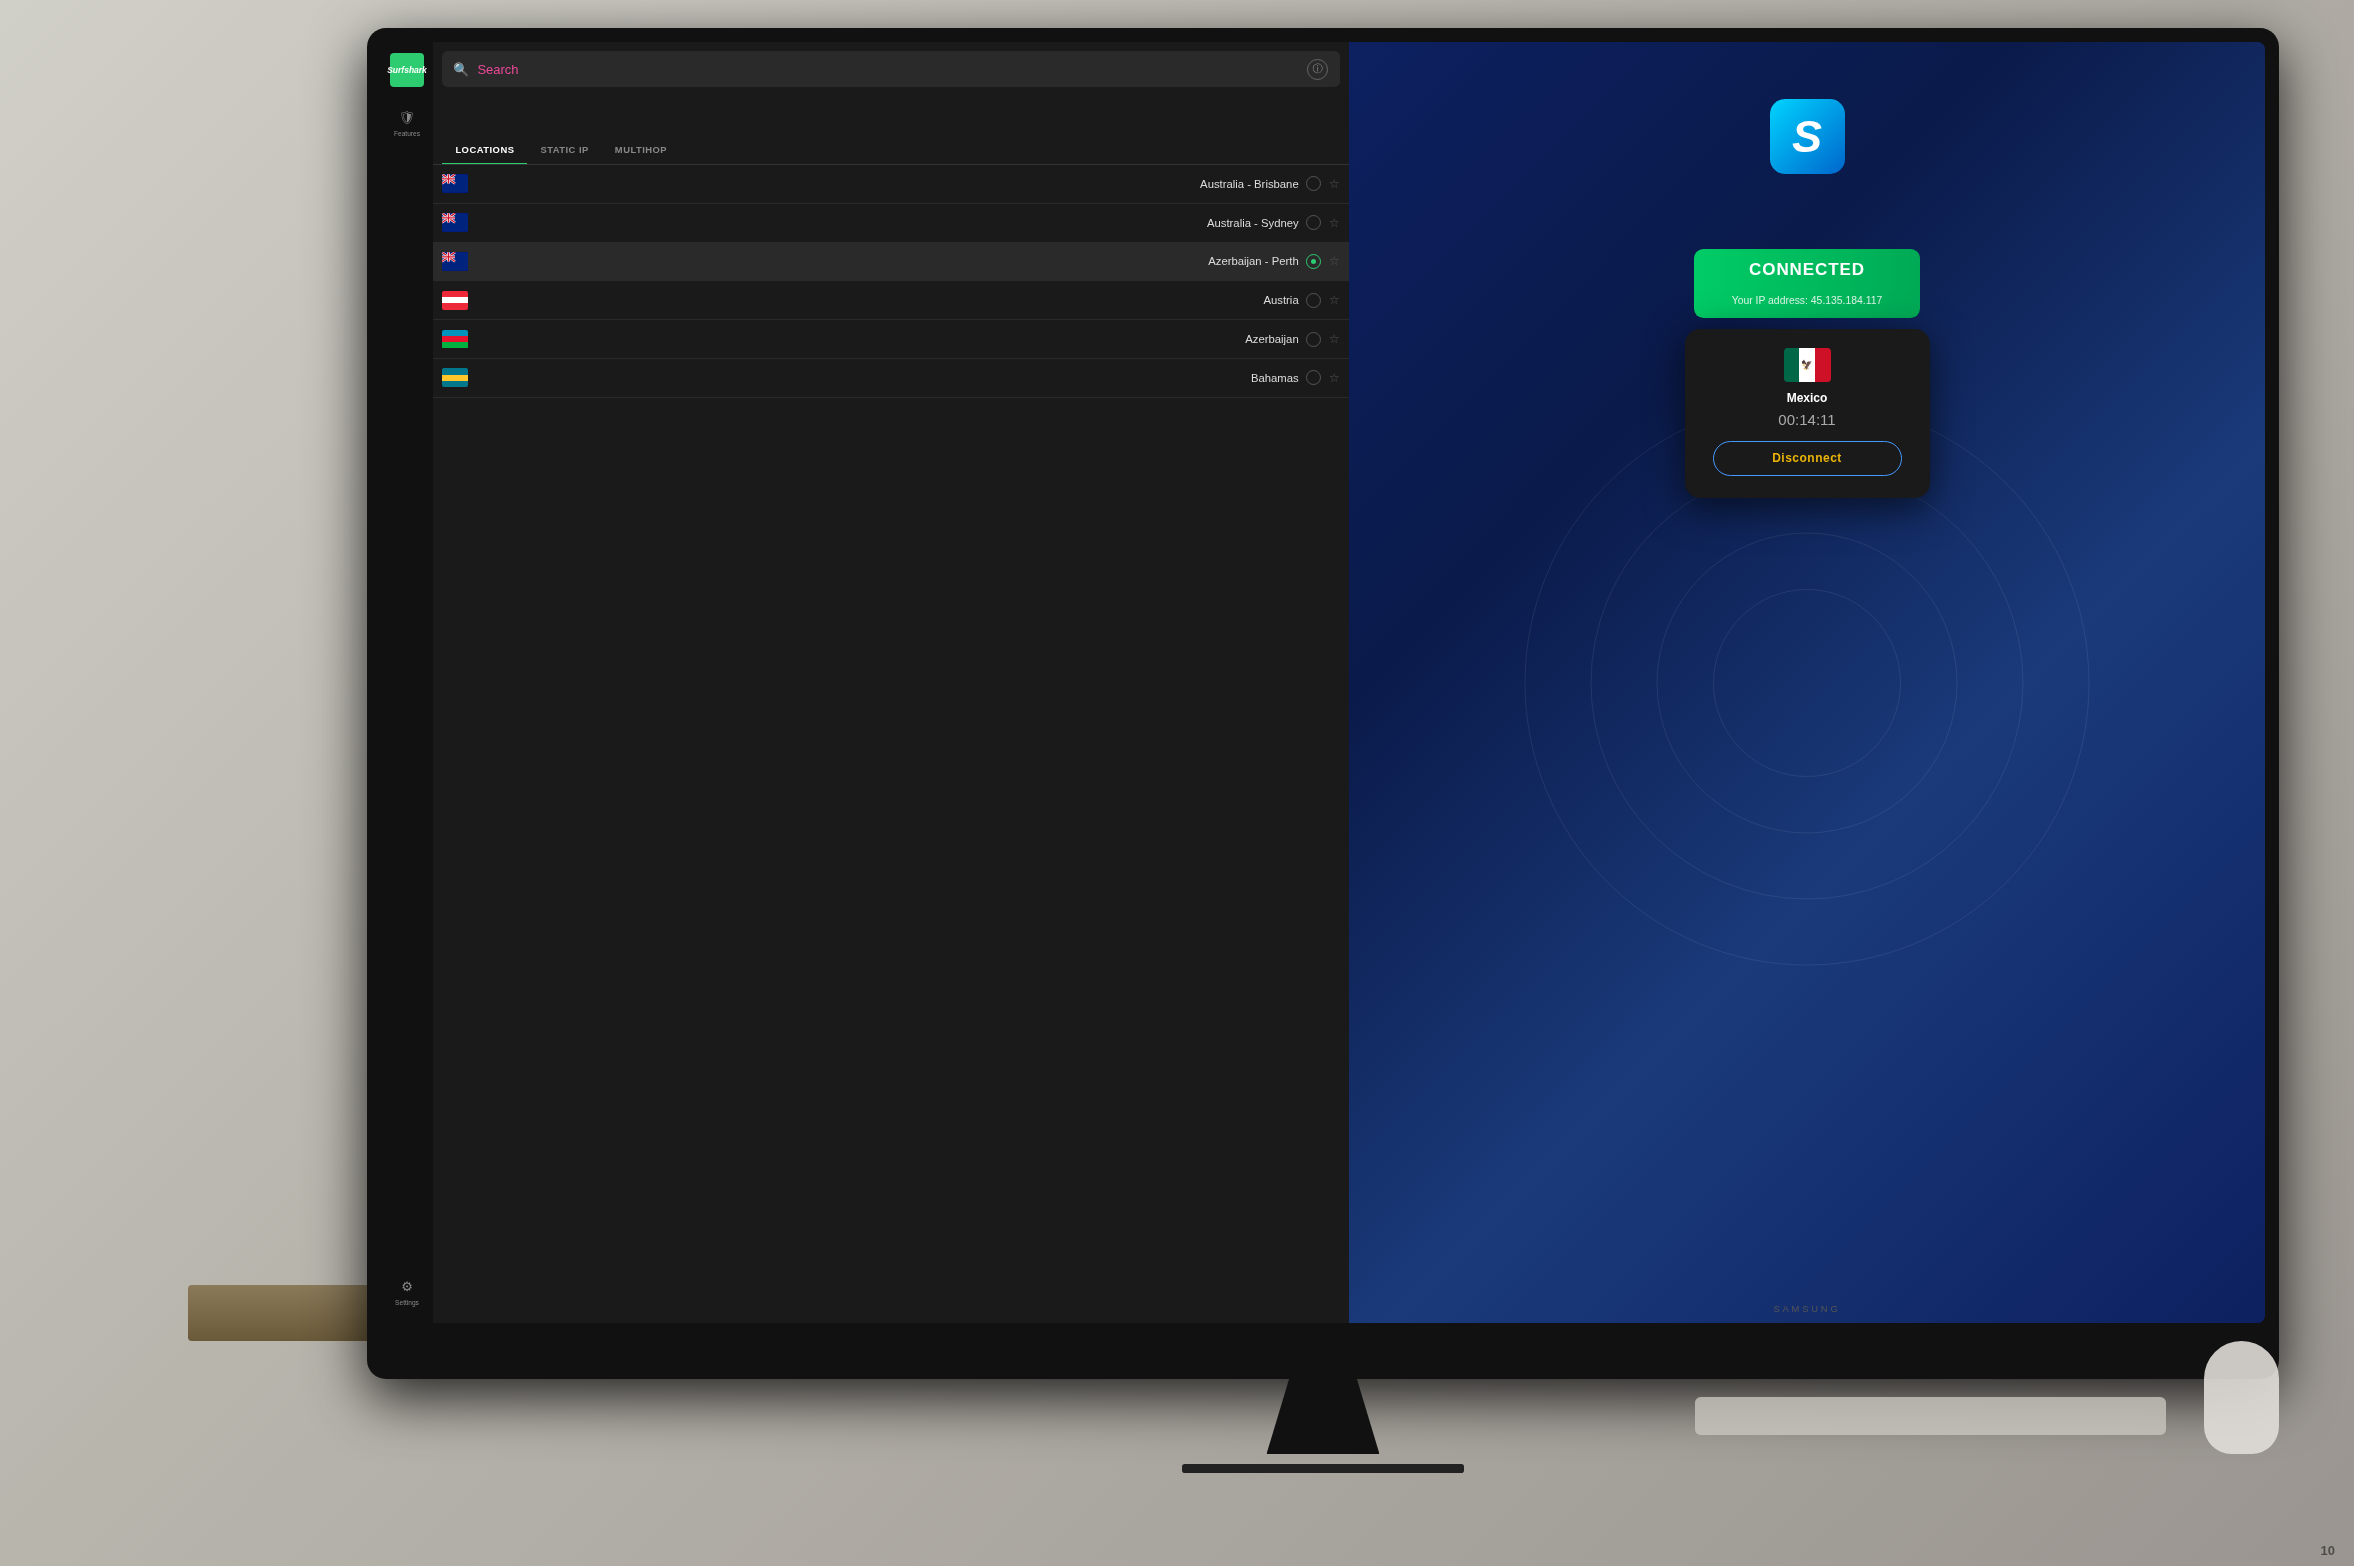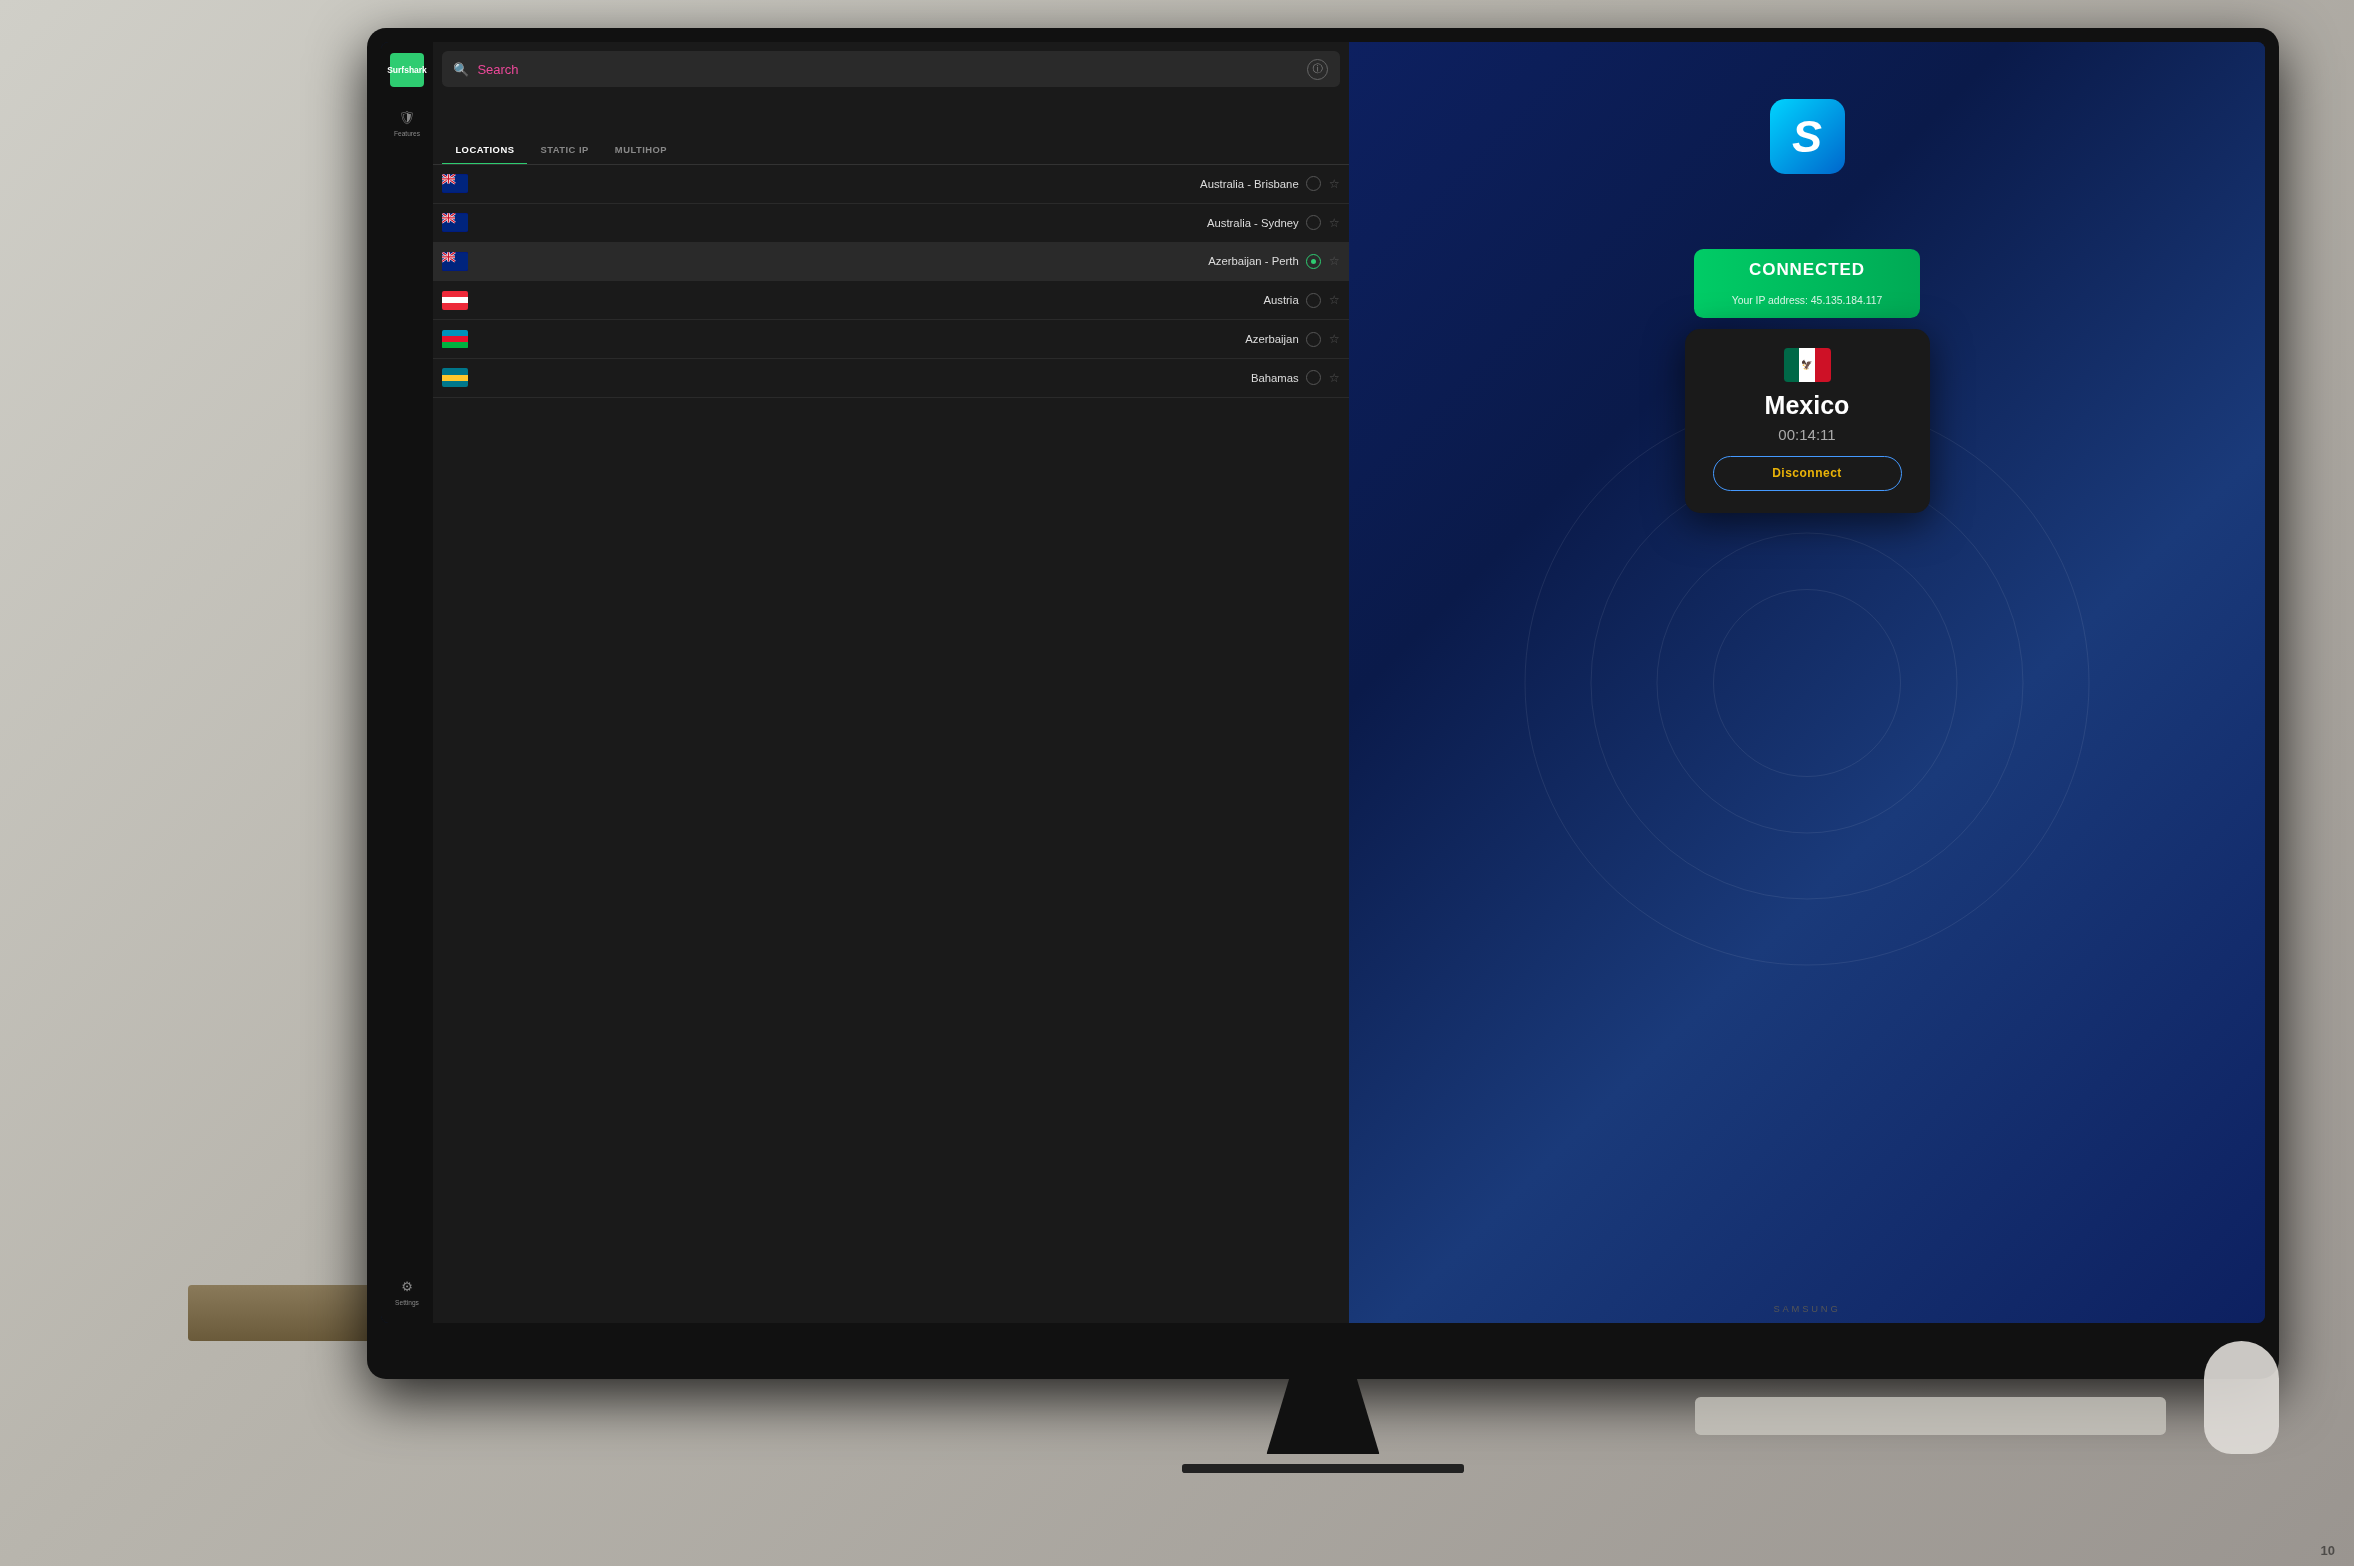--- a/index.html
+++ b/index.html
@@ -98,20 +98,21 @@
       height: 34px;
       background: #2ecc71;
       border-radius: 4px;
       display: flex;
       align-items: center;
       justify-content: center;
       color: white;
       font-weight: bold;
       font-size: 15px;
       margin-bottom: 5.6px;
+      font-style: italic;
     }
 
     .sidebar-item {
       display: flex;
       flex-direction: column;
       align-items: center;
       color: #888;
       font-size: 7.5px;
       gap: 2.8px;
       cursor: pointer;
@@ -337,21 +338,21 @@
       width: 47px;
       height: 34px;
       margin: 0 auto 9.4px;
       border-radius: 3.8px;
       overflow: hidden;
       display: flex;
     }
 
     .popup-country {
       color: white;
-      font-size: 25px;
+      font-size: 12px;
       font-weight: 600;
       margin-bottom: 5.6px;
     }
 
     .popup-timer {
       color: #aaa;
       font-size: 15px;
       margin-bottom: 13px;
     }
 

